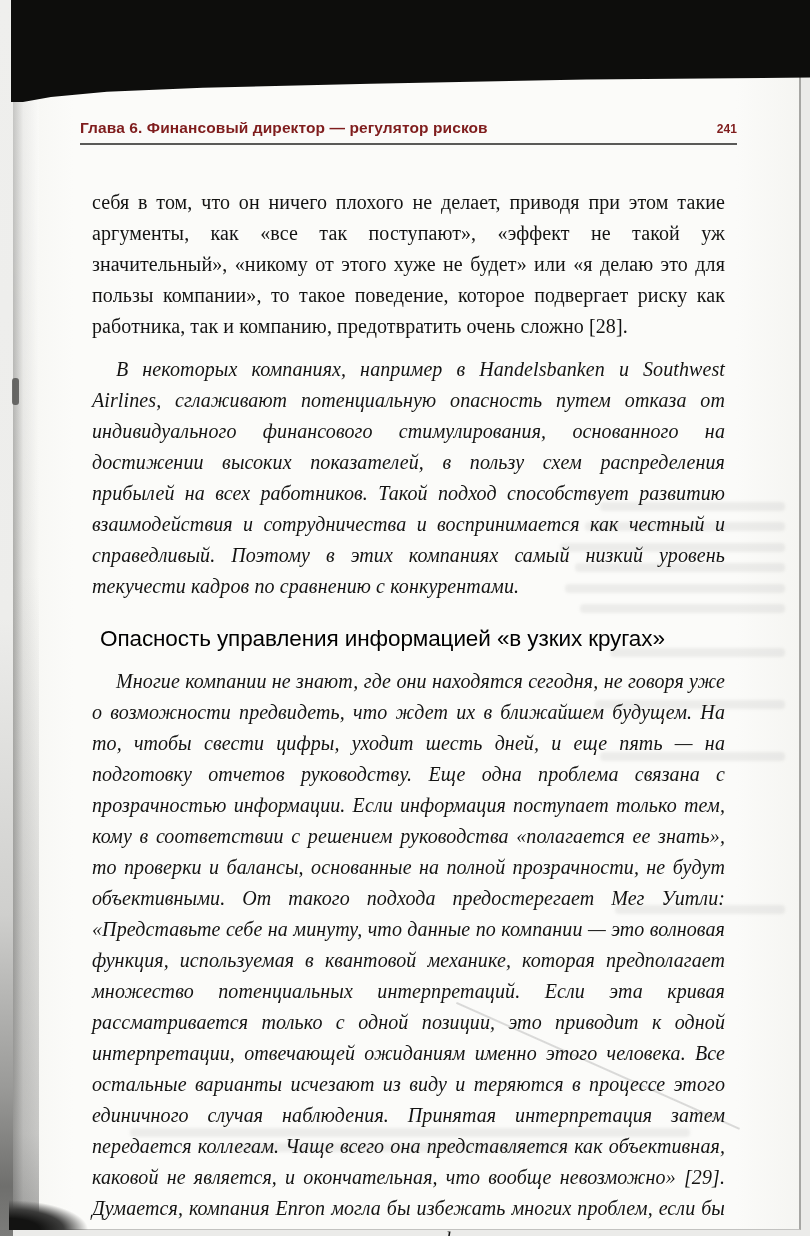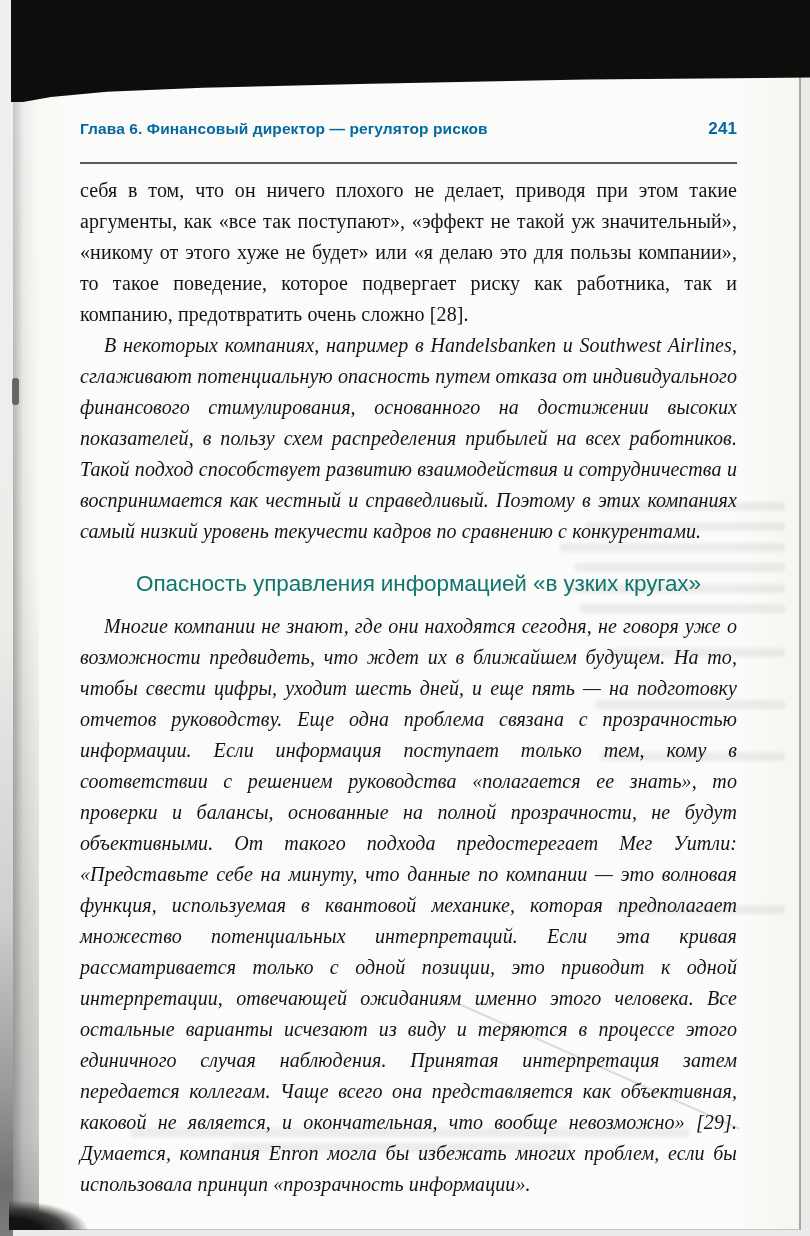--- a/index.html
+++ b/index.html
@@ -70,43 +70,43 @@
   .content {
     position: absolute; left: 80px; width: 657px; top: 0;
     color: #171716;
   }
 
   .running-header {
     position: absolute; top: 119px; left: 0; width: 657px;
     display: flex; justify-content: space-between; align-items: baseline;
     font-family: "Liberation Sans", sans-serif;
     font-weight: bold; font-size: 15.5px; letter-spacing: 0.1px;
-    color: #0369a1;
-    padding-bottom: 23px;
+    color: #7f1d1d;
+    padding-bottom: 6px;
     border-bottom: 2.5px solid #5a5a58;
   }
-  .running-header .pagenum { font-size: 17px; }
+  .running-header .pagenum { font-size: 12px; }
 
   .body-text {
     position: absolute; top: 175px; left: 0; width: 657px;
     font-size: 20px; line-height: 31px;
     text-align: justify;
     letter-spacing: 0.1px;
     color: #131312;
   }
-  .body-text p { margin: 0; }
+  .body-text p { margin: 12px; }
   .body-text p.indent { text-indent: 24px; font-style: italic; }
 
   .section-heading {
     font-family: "Liberation Sans", sans-serif;
     font-size: 22.5px; font-weight: 500;
     letter-spacing: -0.1px;
     margin: 21px 0 12px 20px;
-    text-align: center; text-indent: 0;
-    color: #0f766e;
+    text-align: left; text-indent: 0;
+    color: #000000;
     white-space: nowrap;
   }
 </style>
 </head>
 <body>
 
 <div class="page">
   <div class="page-left-shade"></div>
 </div>
 

